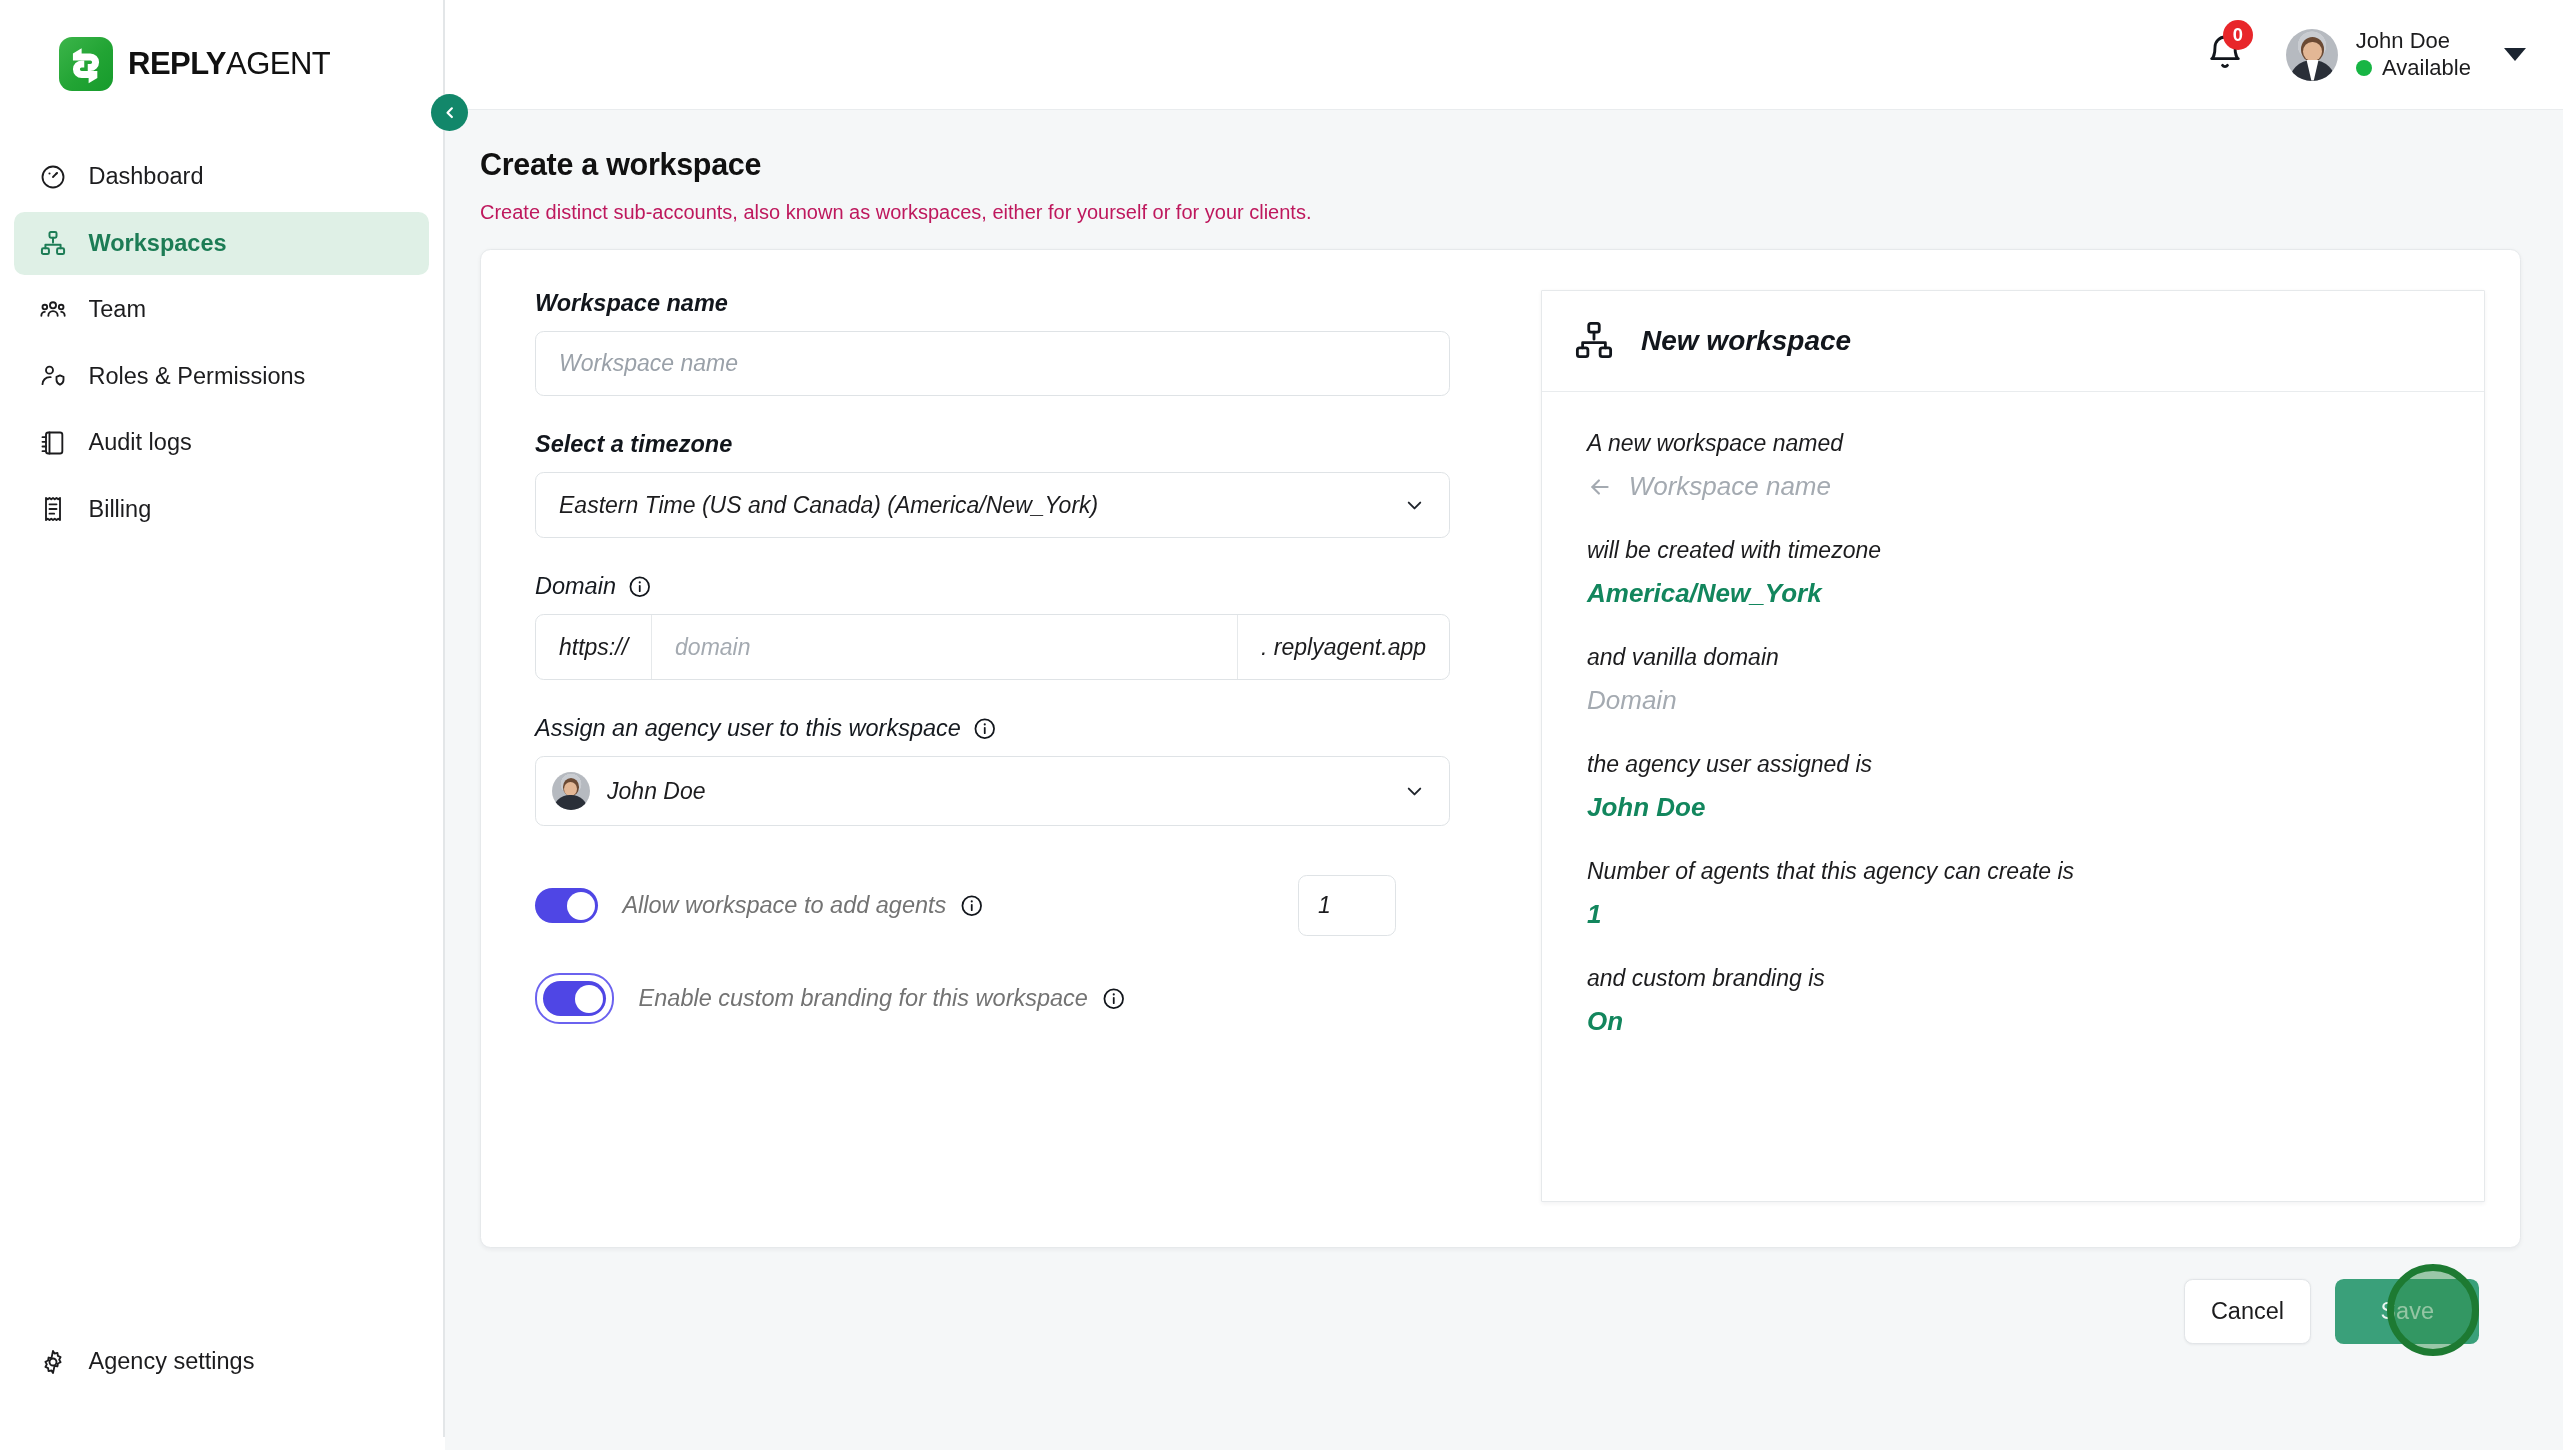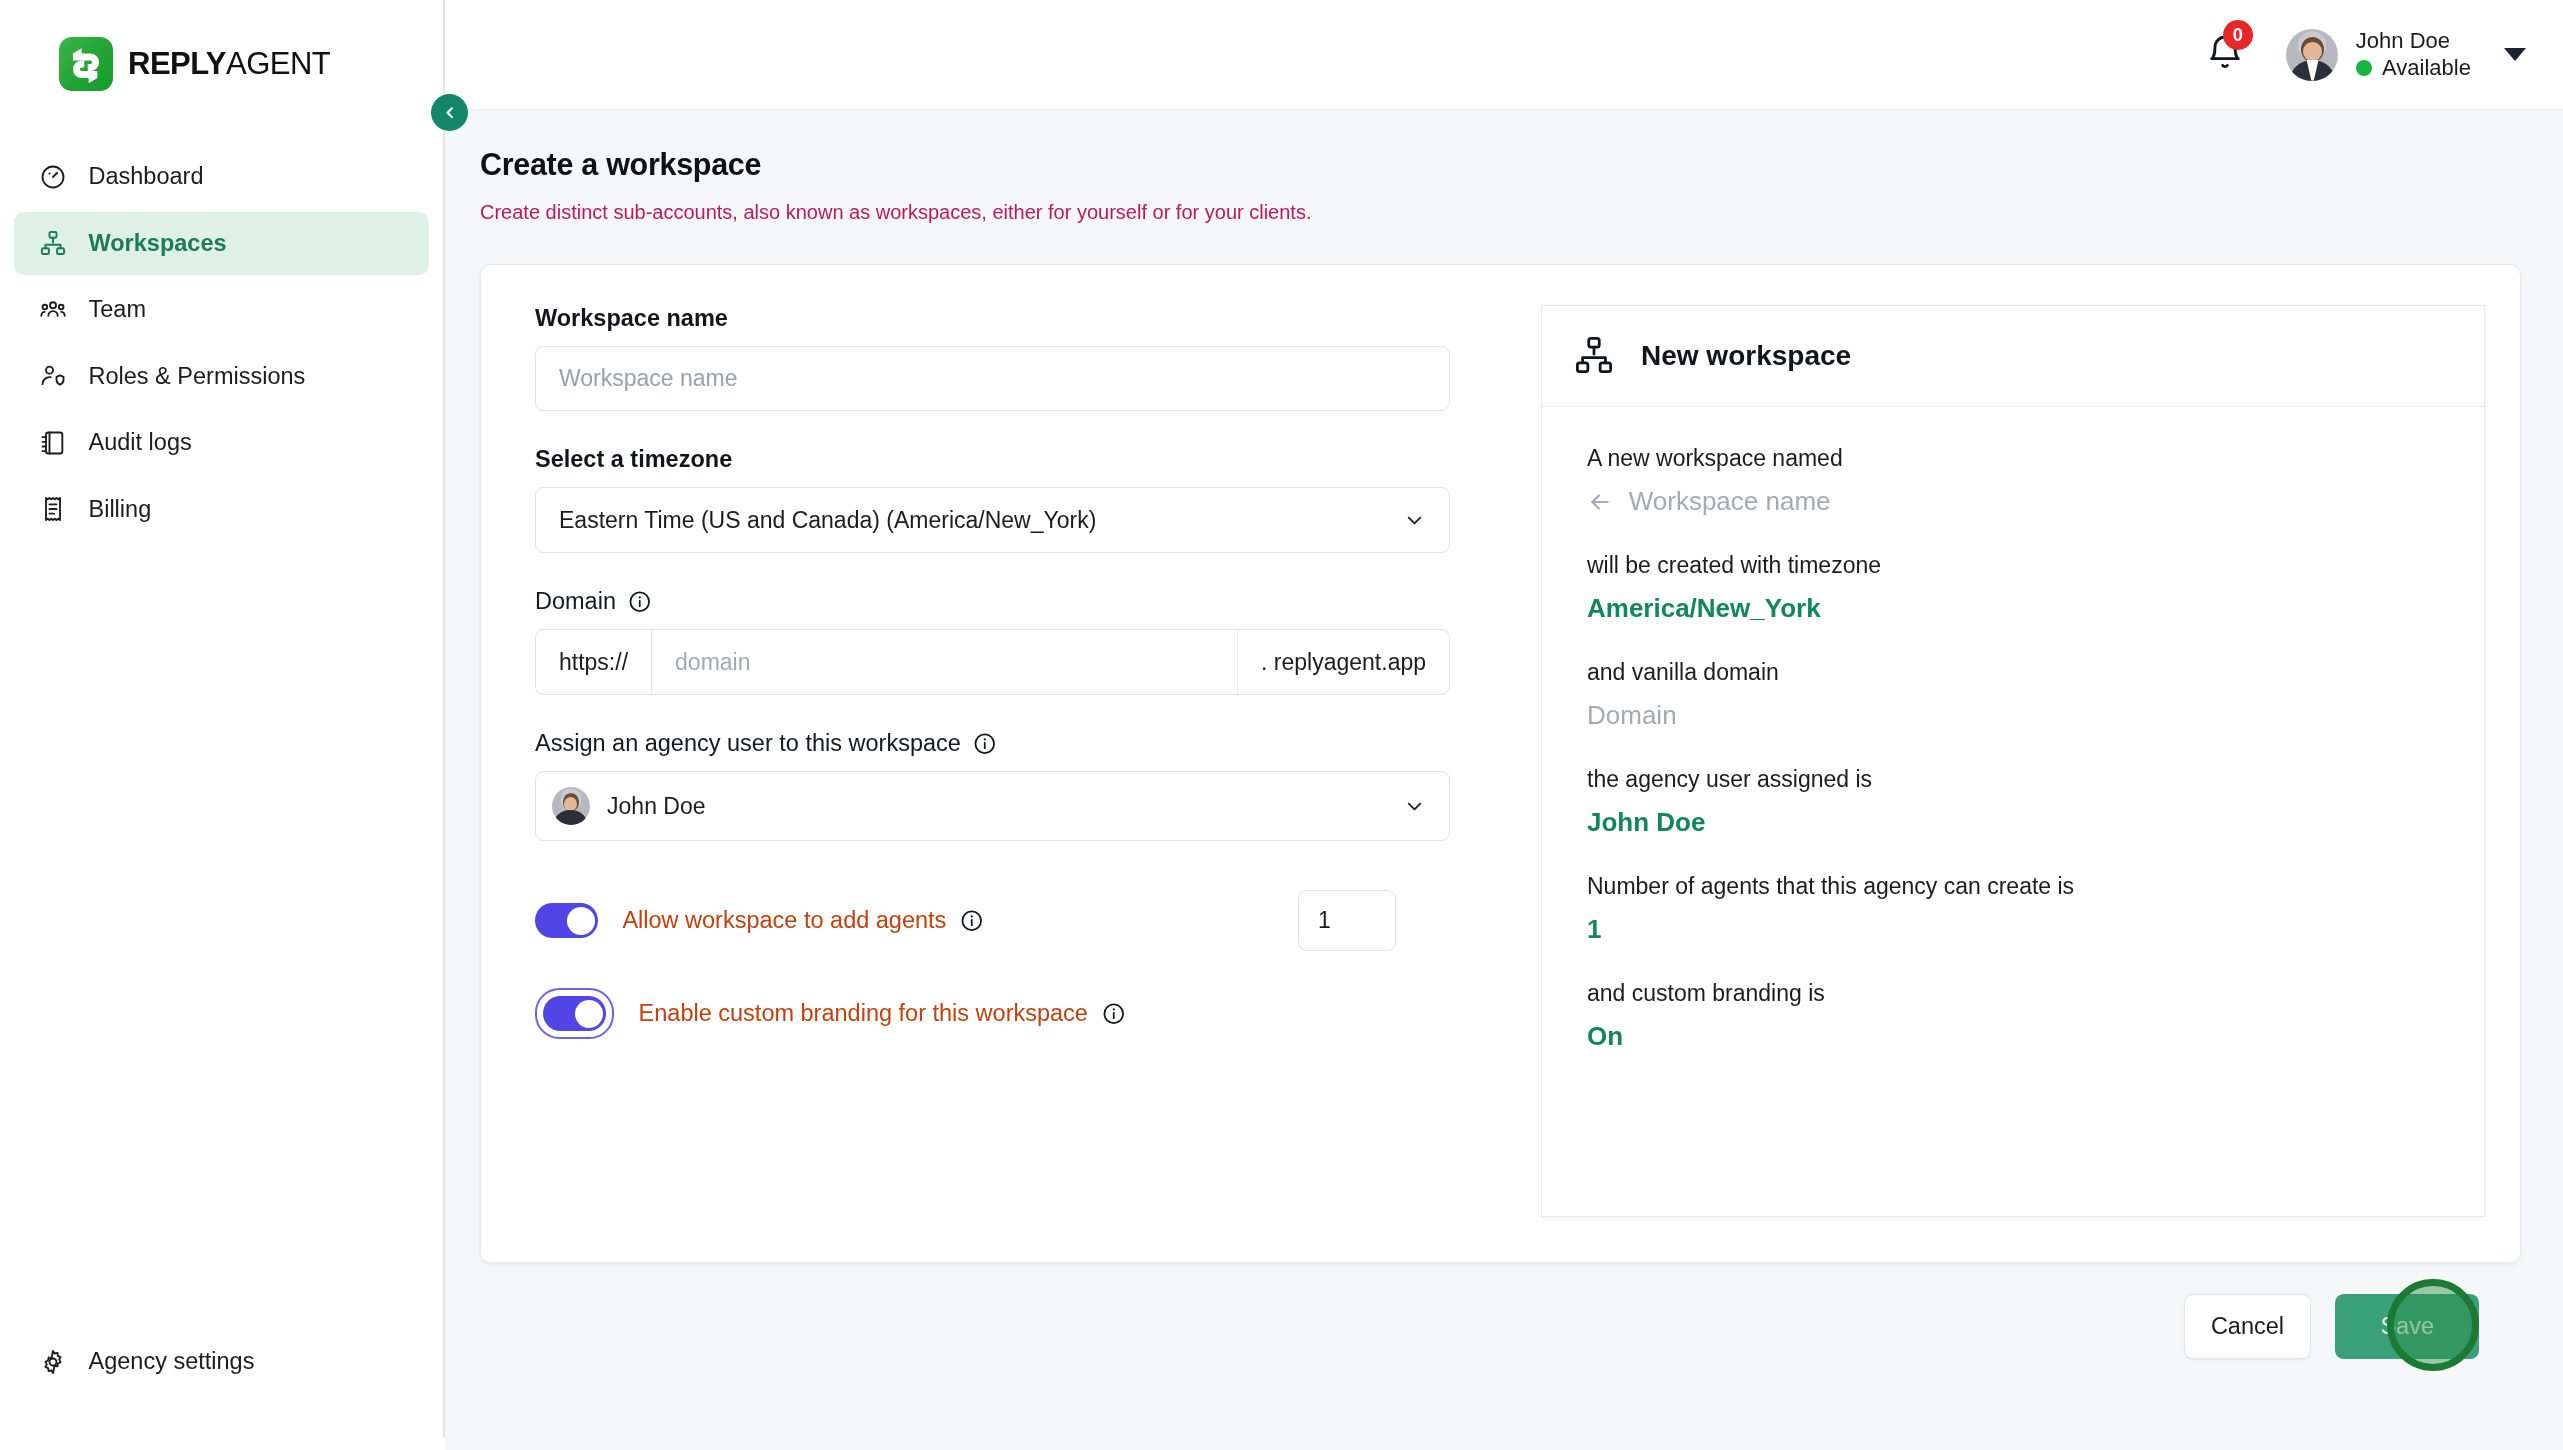--- a/index.html
+++ b/index.html
@@ -77,24 +77,24 @@
   .user-name { font-size: 22px; color: #1c1c1e; line-height: 1.1; }
   .user-status { display: flex; align-items: center; gap: 9.6px; font-size: 22px; color: #1c1c1e; line-height: 1.1; }
   .dot-green { width: 16.6px; height: 16.6px; border-radius: 50%; background: #17b544; flex: 0 0 16.6px; }
   .caret { width: 0; height: 0; border-left: 11.3px solid transparent; border-right: 11.3px solid transparent; border-top: 13px solid #1b2430; margin-left: 15.7px; }
 
   .content { padding: 37px 42px 0 35px; flex: 1; display: flex; flex-direction: column; }
   .page-title { font-size: 30.5px; font-weight: 700; color: #111; letter-spacing: -0.3px; }
   .page-sub { font-size: 20px; color: #be185d; margin-top: 19px; }
 
   .card {
-    margin-top: 40px; background: #fff; border: 1.7px solid #e6e9eb; border-radius: 10.5px;
+    margin-top: 25px; background: #fff; border: 1.7px solid #e6e9eb; border-radius: 10.5px;
     box-shadow: 0 1.7px 4.4px rgba(16,24,40,.05);
     flex: 0 0 auto; height: 999px;
-    display: flex; padding: 40px 0 0 0;
+    display: flex; padding: 40px 0 0 0; font-style: italic;
   }
   .form-col { width: 1020px; padding: 0 0 0 54px; flex: 0 0 1020px; }
   .preview-col { flex: 1; padding: 0 35px 0 40px; }
 
   .field-label { font-size: 23.5px; font-weight: 700; color: #12161c; display: flex; align-items: center; gap: 12.2px; }
   .field-label.norm { font-weight: 400; color: #15191f; }
   .info-ico { width: 23.5px; height: 23.5px; flex: 0 0 23.5px; }
 
   .input {
     margin-top: 14px; height: 65px; width: 915px;
@@ -139,21 +139,21 @@
   .avatar-sm .body { position: absolute; width: 35px; height: 19px; border-radius: 16.6px 16.6px 0 0; background: #2a2f38; left: 1.7px; top: 23px; }
   .user-select-name { font-size: 23px; color: #1c1c1e; }
 
   .toggle-row { display: flex; align-items: center; margin-top: 49px; }
   .toggle {
     width: 63px; height: 35px; border-radius: 17.4px; background: #4f46e5;
     position: relative; cursor: pointer; flex: 0 0 63px;
   }
   .toggle .knob { position: absolute; width: 28px; height: 28px; border-radius: 50%; background: #fff; top: 3.5px; right: 3.5px; }
   .toggle-focus { padding: 6.1px; border: 2.6px solid #6b62ef; border-radius: 24.4px; display: inline-flex; }
-  .toggle-label { margin-left: 24.4px; font-size: 23.5px; color: #c2410c; display: flex; align-items: center; gap: 14px; }
+  .toggle-label { margin-left: 24.4px; font-size: 23.5px; color: #737373; display: flex; align-items: center; gap: 14px; }
   .num-input {
     margin-left: auto; margin-right: 105px; width: 98px; height: 61px;
     border: 1.7px solid #dfe3e6; border-radius: 8.7px; background: #fff;
     display: flex; align-items: center; padding: 0 19px; font-size: 23px; color: #1c1c1e;
   }
 
   
   .preview {
     border: 1.7px solid #e6e9eb; border-radius: 1px; background: #fff;
     box-shadow: 0 1.7px 4.4px rgba(16,24,40,.05);

